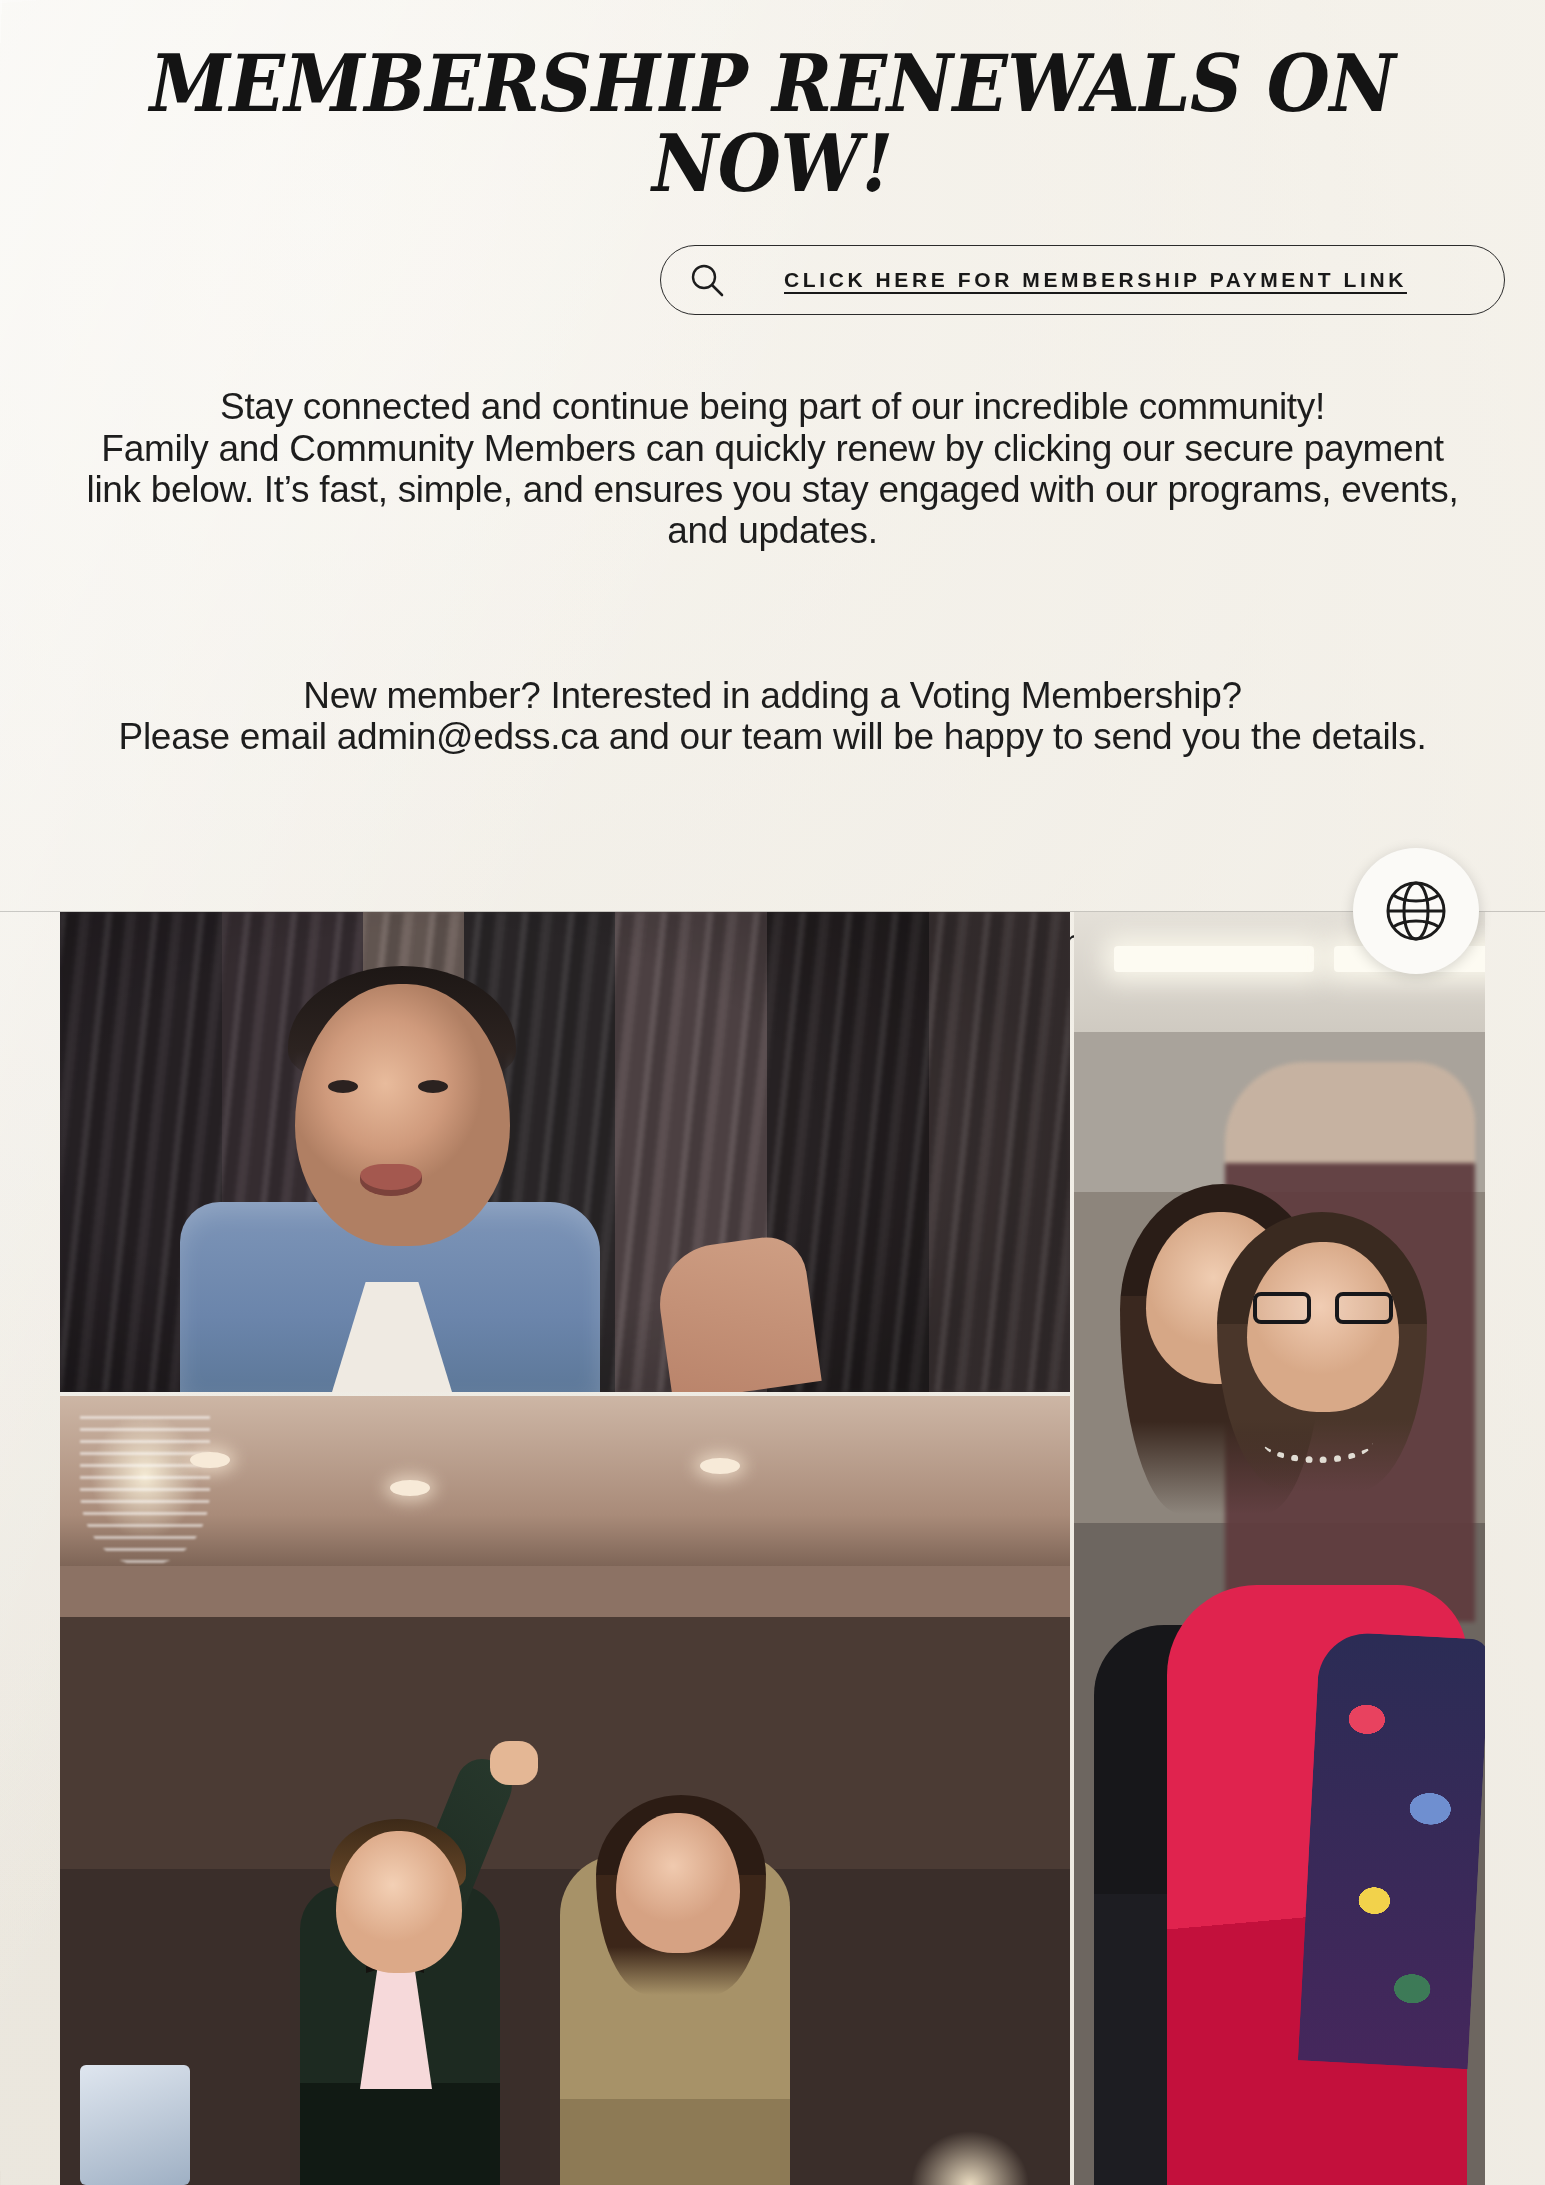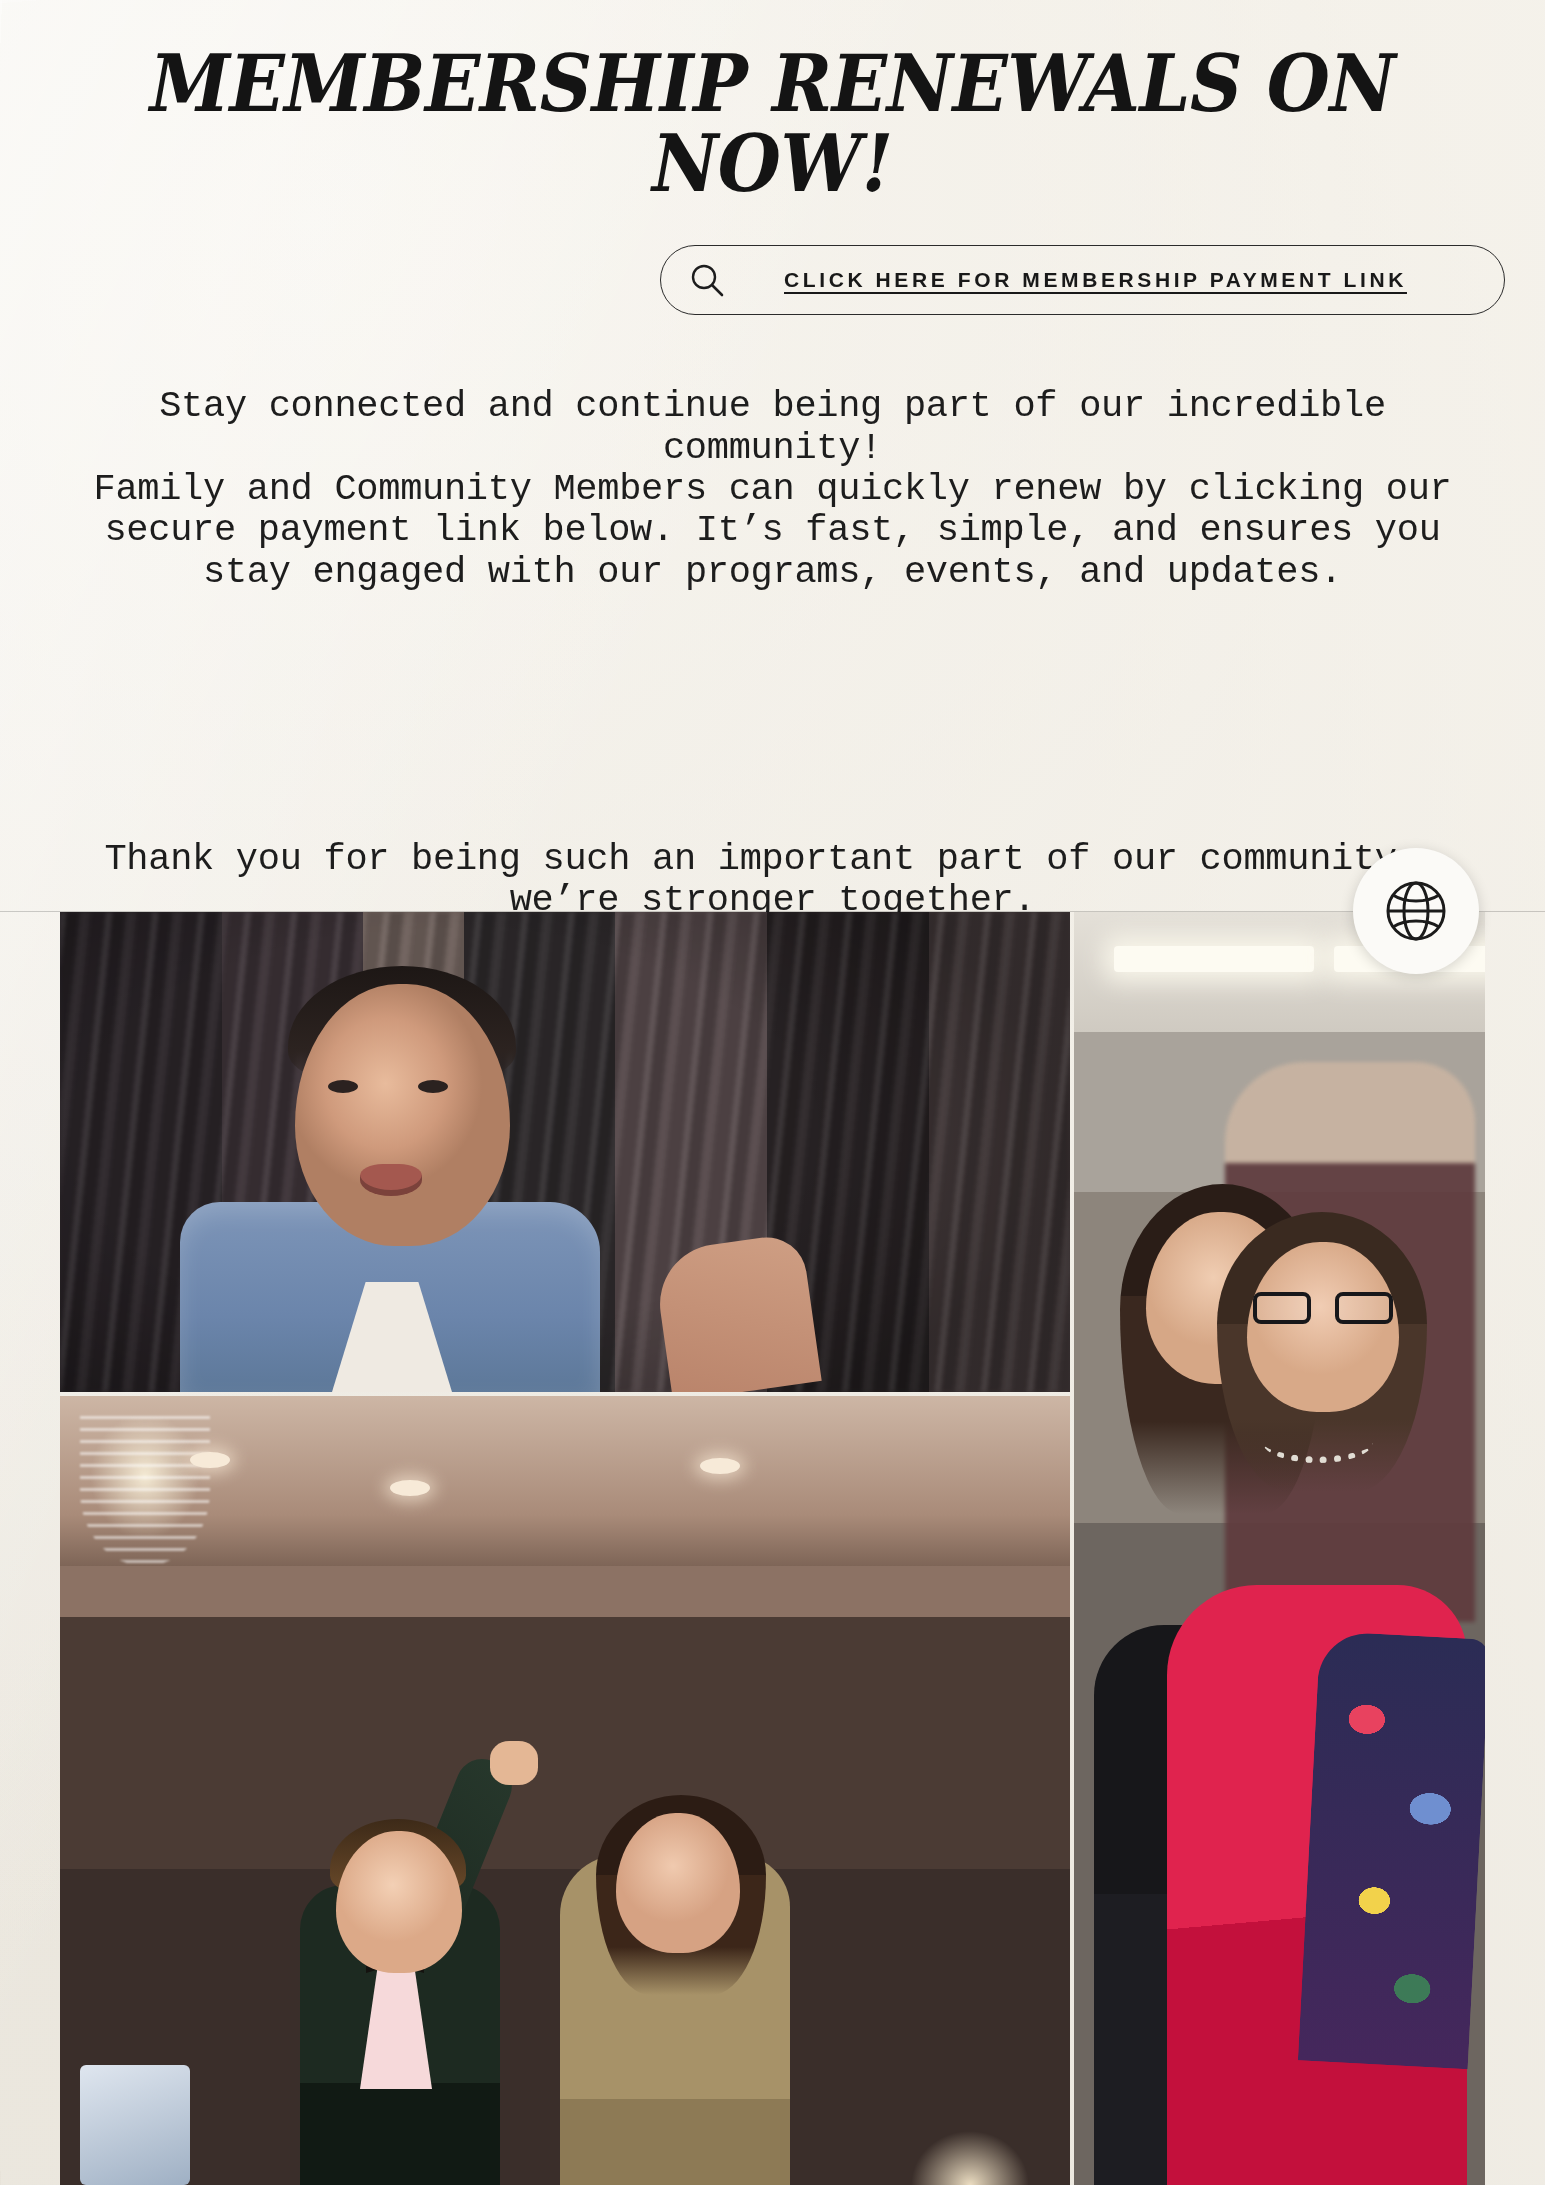--- a/index.html
+++ b/index.html
@@ -95,21 +95,20 @@
 
   .body-copy {
     margin: 30px auto 0 auto;
     width: 1400px;
     text-align: center;
     font-size: 37px;
     line-height: 1.12;
     color: #1d1d1d;
     letter-spacing: -0.3px;
     white-space: pre-line;
-    font-family: Liberation Mono, monospace;
   }
   .body-copy .para { margin: 0; }
   .body-copy .spacer { height: 40px; }
   .heart { color: #5b9bf0; font-size: 34px; }
 
   
   .collage {
     position: absolute;
     left: 0; right: 0;
     top: 912px;
@@ -402,20 +401,22 @@
           </svg>
         </span>
         <span class="cta-label">CLICK HERE FOR MEMBERSHIP PAYMENT LINK</span>
       </div>
     </div>
 
     <div class="body-copy">
       <p class="para">Stay connected and continue being part of our incredible community!
 Family and Community Members can quickly renew by clicking our secure payment link below. It’s fast, simple, and ensures you stay engaged with our programs, events, and updates.</p>
       <div class="spacer"></div>
+      <p class="para">New member? Interested in adding a Voting Membership?
+Please email admin@edss.ca and our team will be happy to send you the details.</p>
       <div class="spacer"></div>
       <p class="para">
         <span>Thank you for being such an important part of our community — we’re stronger together.</span>
         <span class="heart">💙</span>
       </p>
     </div>
   </div>
 
   <div class="divider"></div>
 

